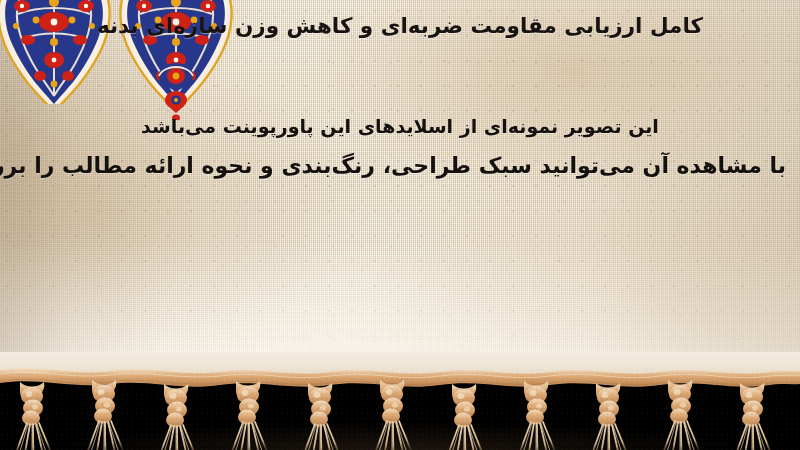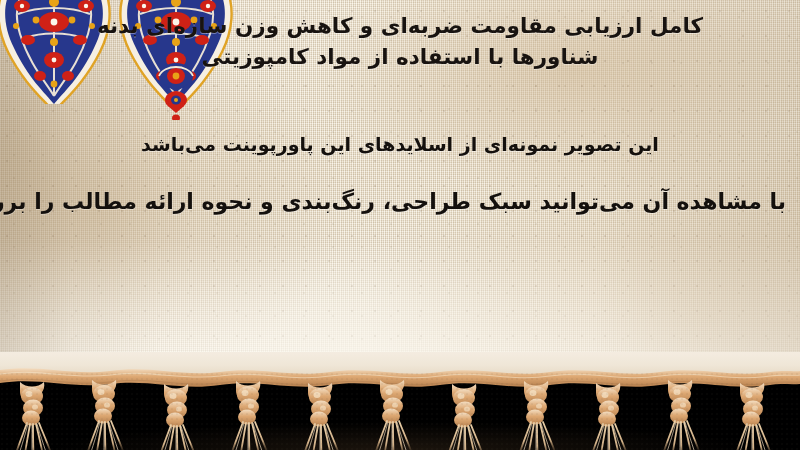--- a/index.html
+++ b/index.html
@@ -72,21 +72,21 @@
   .title{
     position:absolute;right:14px;left:14px;top:10px;
     color:#181310;font-weight:bold;font-size:21.5px;line-height:1.45;
     letter-spacing:0;text-shadow:0 1px 0 rgba(255,255,255,.35);
   }
   .body-lines{
     position:absolute;right:14px;left:14px;top:108px;
     color:#14100d;font-size:19.5px;line-height:1.95;font-weight:600;
     text-shadow:0 1px 0 rgba(255,255,255,.32);
   }
-  .body-lines .ln{display:block;white-space:nowrap;margin-top:18px;}
+  .body-lines .ln{display:block;white-space:nowrap;}
   .ln1{font-size:19px;}
   .ln2{font-size:22px;}
   .ln3{font-size:18.5px;}
 
   
   .fringe-zone{
     position:absolute;left:0;top:352px;width:800px;height:98px;overflow:hidden;
     background:#000;
   }
   .fringe-bg{
@@ -252,21 +252,20 @@
         <path d="M-8 6 L0 13 L8 6" fill="#cf2116"></path>
       </g>
       <ellipse cx="58" cy="118" rx="4" ry="3.5" fill="#cf2116"></ellipse>
     </svg>
   </div>
 
   <div class="text-layer">
 
     <div class="title">
       <div>کامل ارزیابی مقاومت ضربه‌ای و کاهش وزن سازه‌ای بدنه</div>
-      <div>شناورها با استفاده از مواد کامپوزیتی</div>
     </div>
 
     <div class="body-lines">
       <span class="ln ln1">این تصویر نمونه‌ای از اسلایدهای این پاورپوینت می‌باشد</span>
       <span class="ln ln2">با مشاهده آن می‌توانید سبک طراحی، رنگ‌بندی و نحوه ارائه مطالب را بررسی نمایید</span>
     </div>
   </div>
 
   <div class="fringe-zone">
     <div class="fringe-bg"></div>

